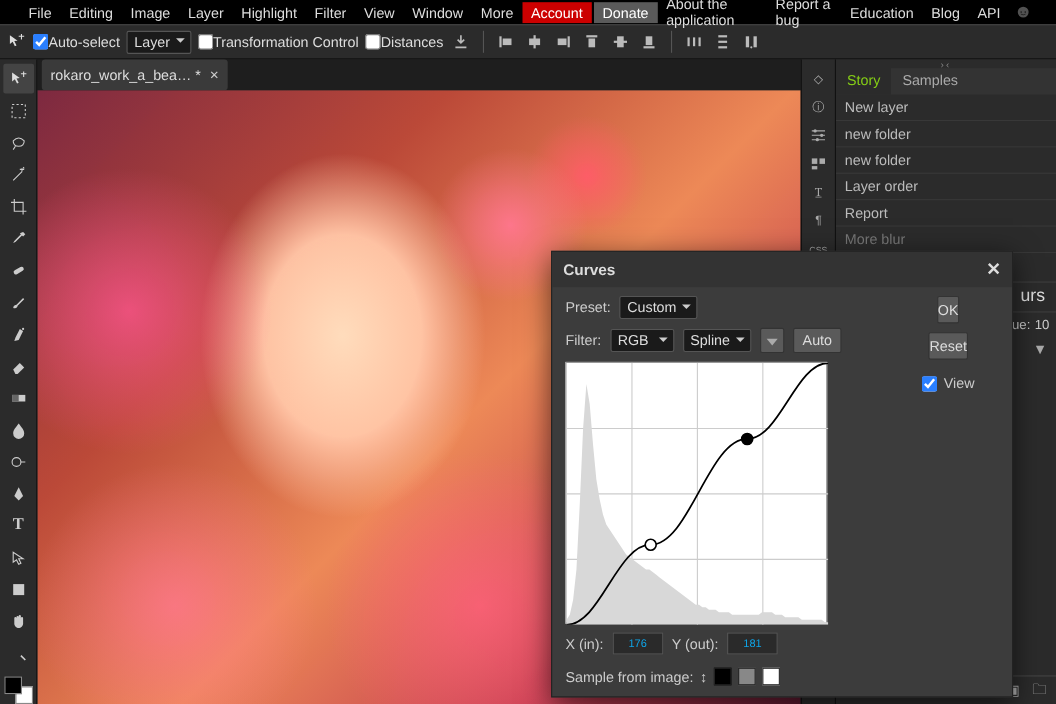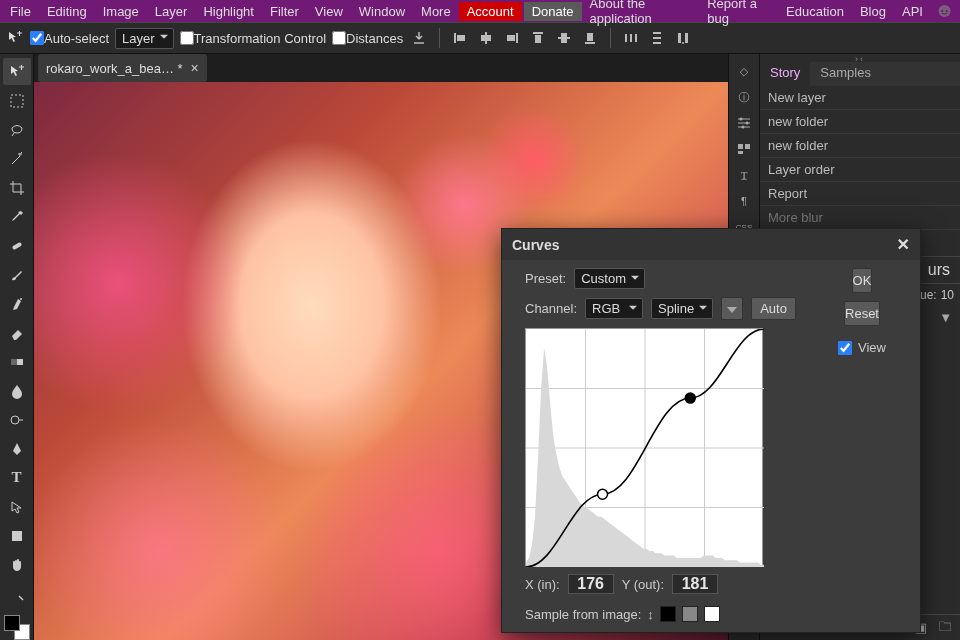--- a/index.html
+++ b/index.html
@@ -1,18 +1,18 @@
 <!DOCTYPE html>
 <html><head>
 <meta charset="utf-8">
 <style>
   * { box-sizing: border-box; margin: 0; padding: 0; font-family: -apple-system, "Segoe UI", Arial, sans-serif; }
   body { width: 960px; height: 640px; overflow: hidden; background: #1e1e1e; color: #ccc; font-size: 13px; position: relative;}
   
-  .menubar { display:flex; align-items:center; height:22px; background:#701a75; padding:0 2px; gap:0; font-size:13px; }
+  .menubar { display:flex; align-items:center; height:22px; background:#000000; padding:0 18px; gap:0; font-size:13px; }
   .menubar .menuitem { padding:2px 8px; color:#ddd; cursor:pointer; }
   .menubar .menuitem.account { background:#cc0000; color:#fff; }
   .menubar .menuitem.donate { background:#5a5a5a; color:#fff; margin-left:2px;}
   .menubar .spacer{flex:1;}
   .reddit-icon{width:18px;height:18px;margin:0 6px;opacity:.6;}
   
   .optionsbar { display:flex; align-items:center; height:32px; background:#2b2b2b; border-top:1px solid #444;border-bottom:1px solid #111; padding:0 6px; gap:6px; font-size:13px;}
   .move-icon{width:18px;height:18px;display:flex;align-items:center;justify-content:center;color:#ddd;}
   .chk{width:14px;height:14px;accent-color:#2a7fff;}
   .optionsbar label{display:flex;align-items:center;gap:0;color:#ddd;}
@@ -45,51 +45,51 @@
     filter:saturate(1.05);
   }
   
   .rightrail{position:absolute;right:200px;top:54px;width:32px;bottom:0;background:#2b2b2b;border-left:1px solid #111;border-right:1px solid #111;display:flex;flex-direction:column;align-items:center;padding-top:6px;gap:4px;}
   .rightrail .ritem{width:24px;height:22px;display:flex;align-items:center;justify-content:center;color:#aaa;font-size:11px;cursor:pointer;}
   
   .rightpanel{position:absolute;right:0;top:54px;width:200px;bottom:0;background:#2b2b2b;}
   .collapse-arrows{height:8px;text-align:center;color:#888;font-size:9px;letter-spacing:2px;}
   .tabs2{display:flex;height:24px;background:#333;font-size:13px;}
   .tabs2 .t{padding:3px 10px;cursor:pointer;color:#aaa;}
-  .tabs2 .t.active{background:#2b2b2b;color:#f0abfc;}
+  .tabs2 .t.active{background:#2b2b2b;color:#84cc16;}
   .history-list{}
   .history-list .hitem{padding:4px 8px;border-bottom:1px solid #383838;color:#bbb;font-size:13px;cursor:pointer;}
   .history-list .hitem.dim{color:#777;}
   .layers-head{display:flex;border-top:1px solid #444;border-bottom:1px solid #444;}
   .layers-head .t{padding:4px 10px;font-size:16px;color:#aaa;}
   .layers-head .t.active{background:#2b2b2b;color:#ddd;}
   .layers-controls{display:flex;align-items:center;gap:4px;padding:4px 6px;font-size:12px;color:#ccc;justify-content:flex-end;}
   .layers-collapse{text-align:right;padding:4px 8px;color:#aaa;}
   .layers-footer{position:absolute;bottom:0;left:0;right:0;height:26px;border-top:1px solid #444;display:flex;align-items:center;justify-content:flex-end;gap:6px;padding:0 6px;}
   .layers-footer .fi{width:18px;height:18px;color:#aaa;display:flex;align-items:center;justify-content:center;font-size:13px;}
   
   .dialog{position:absolute;left:501px;top:228px;width:420px;background:#3c3c3c;border:1px solid #222;box-shadow:0 6px 24px rgba(0,0,0,.6);}
   .dlg-title{display:flex;align-items:center;justify-content:space-between;background:#333;padding:6px 10px;font-weight:600;font-size:14px;color:#ddd;}
   .dlg-title .x{cursor:pointer;color:#ddd;font-size:16px;}
   .dlg-body{padding:8px 12px 10px 12px;display:flex;gap:14px;}
-  .dlg-left{flex:1;display:flex;flex-direction:column;gap:8px;margin-left:11px;}
+  .dlg-left{flex:1;display:flex;flex-direction:column;gap:8px;}
   .dlg-right{width:92px;display:flex;flex-direction:column;gap:8px;align-items:center;}
   .row{display:flex;align-items:center;gap:8px;}
   .lbl{color:#ccc;font-size:13px;}
   .btn{background:#5a5a5a;border:1px solid #333;color:#ddd;padding:4px 0;text-align:center;border-radius:2px;cursor:pointer;font-size:13px;}
   .btn.small{padding:3px 8px;}
   .chkrow{display:flex;align-items:center;gap:6px;justify-content:flex-end;}
   .curvebox{width:238px;height:238px;background:#fff;position:relative;border:1px solid #999;}
   .grid line{stroke:#ccc;stroke-width:1;}
   .histo{fill:#d8d8d8;}
   .curve{stroke:#000;stroke-width:1.6;fill:none;}
   .pt{fill:#fff;stroke:#000;stroke-width:1.5;}
   .pt.solid{fill:#000;}
   .xyrow{display:flex;align-items:center;gap:8px;}
-  .numbox{background:#2a2a2a;border:1px solid #555;color:#e5e5e5;width:46px;height:20px;display:flex;align-items:center;justify-content:center;font-size:16px;font-weight:bold;}
+  .numbox{background:#2a2a2a;border:1px solid #555;color:#0ea5e9;width:46px;height:20px;display:flex;align-items:center;justify-content:center;font-size:10px;}
   .samplerow{display:flex;align-items:center;gap:6px;margin-top:4px;}
   .sampbox{width:16px;height:16px;border:1px solid #222;}
   .sq-black{background:#000;} .sq-gray{background:#888;} .sq-white{background:#fff;}
   .tri{width:0;height:0;border-left:5px solid transparent;border-right:5px solid transparent;border-top:6px solid #aaa;display:inline-block;}
 </style>
 </head>
 <body>
 
 <div class="menubar">
   <span class="menuitem">File</span>
@@ -379,21 +379,21 @@
     <span>Curves</span>
     <span class="x">✕</span>
   </div>
   <div class="dlg-body">
     <div class="dlg-left">
       <div class="row">
         <span class="lbl">Preset:</span>
         <div class="sel"><span>Custom</span></div>
       </div>
       <div class="row">
-        <span class="lbl">Channel:</span>
+        <span class="lbl">Filter:</span>
         <div class="sel" style="min-width:58px"><span>RGB</span></div>
         <div class="sel"><span>Spline</span></div>
         <div class="btn small" style="width:22px;padding:3px 0;"><span class="tri"></span></div>
         <div class="btn small">Auto</div>
       </div>
       <div class="curvebox">
         <svg id="curve-svg" width="238" height="238" viewBox="0 0 238 238">
           <g class="grid">
             <line x1="0" y1="59.5" x2="238" y2="59.5"></line>
               <line x1="0" y1="119" x2="238" y2="119"></line>

